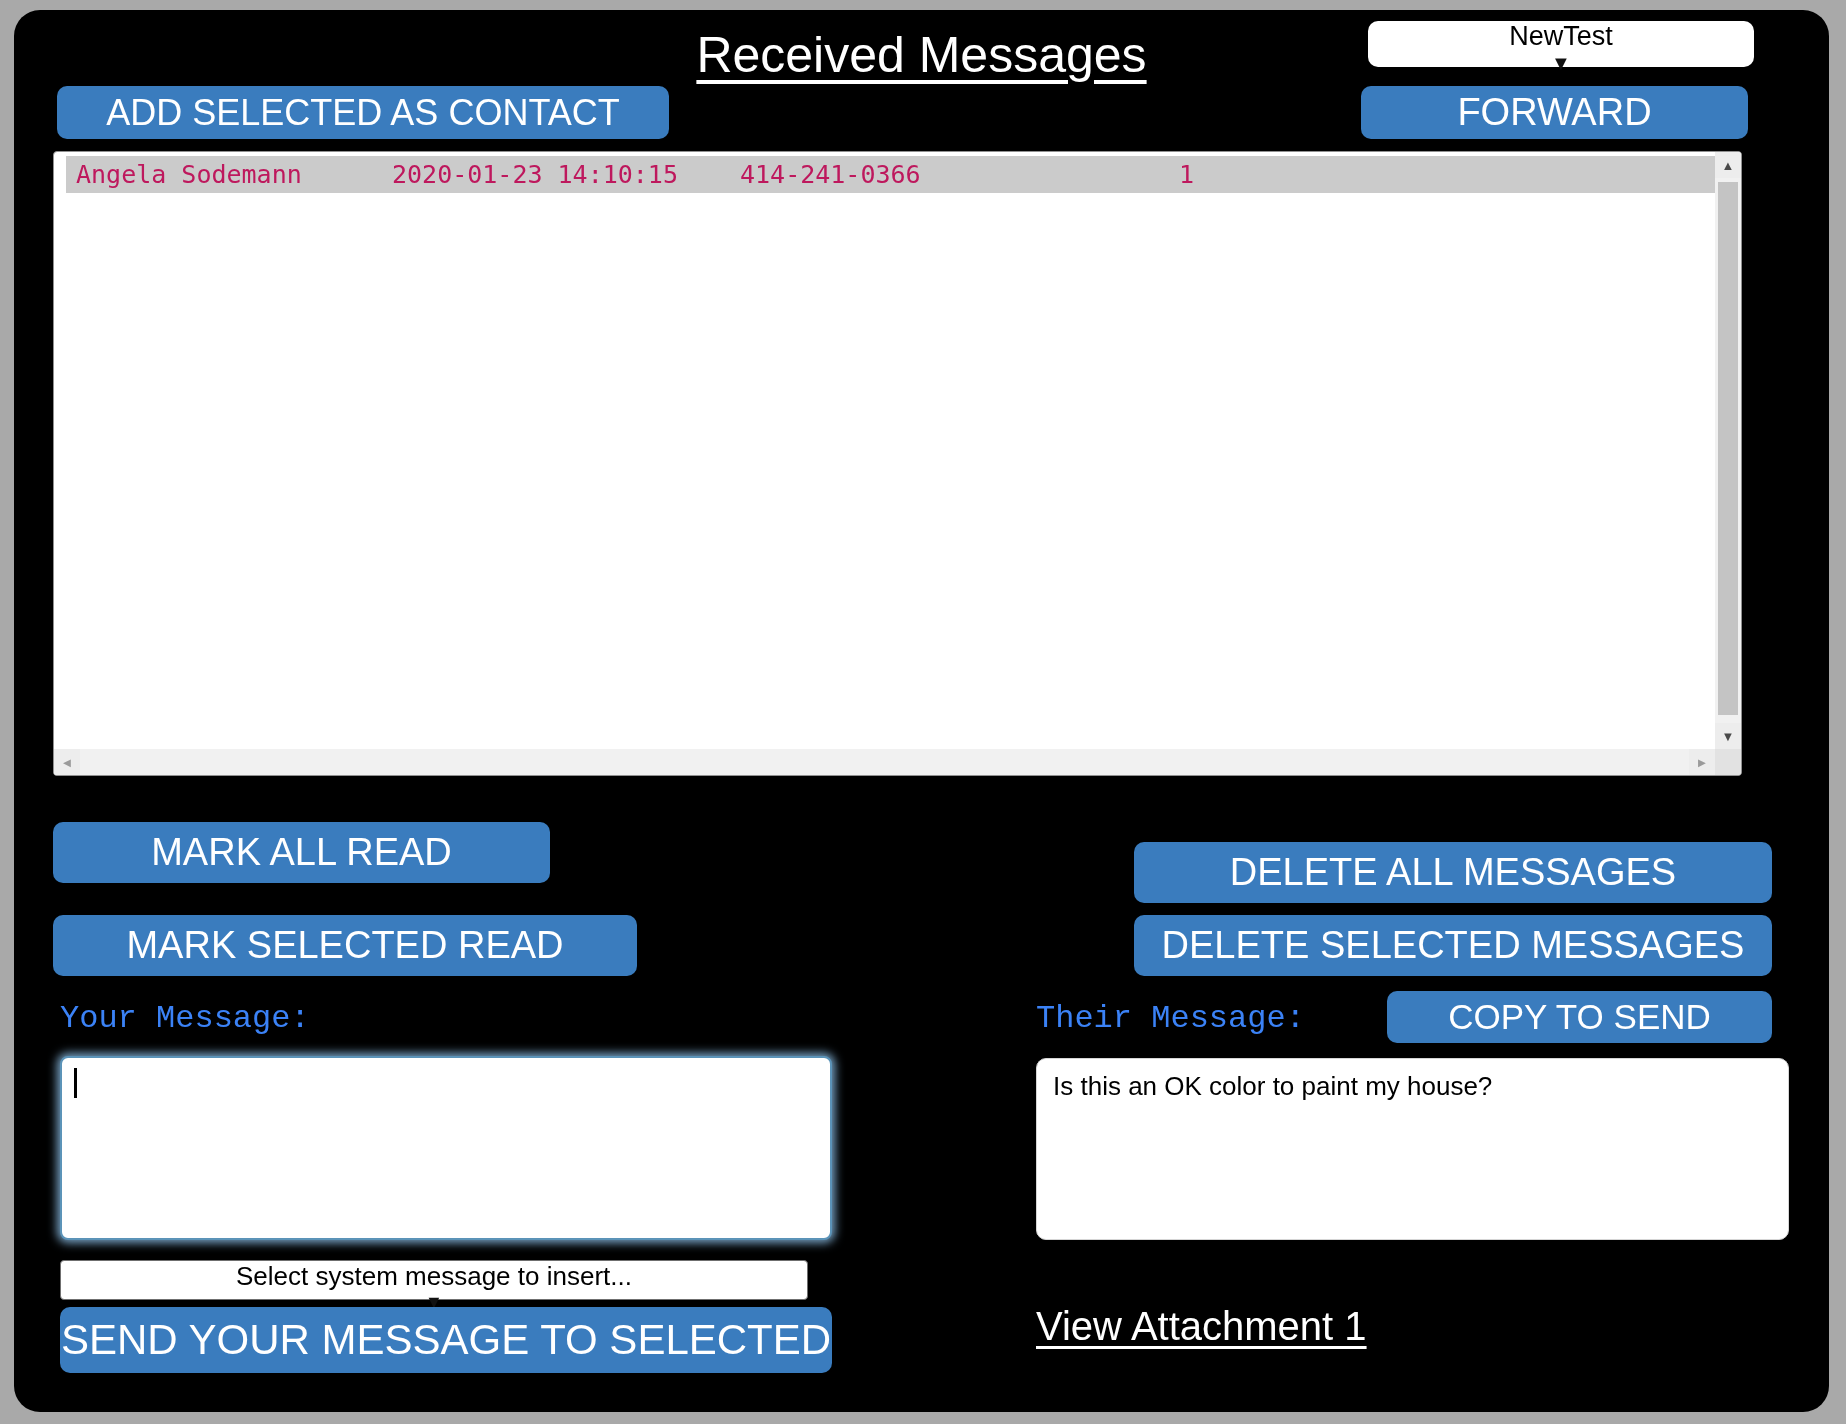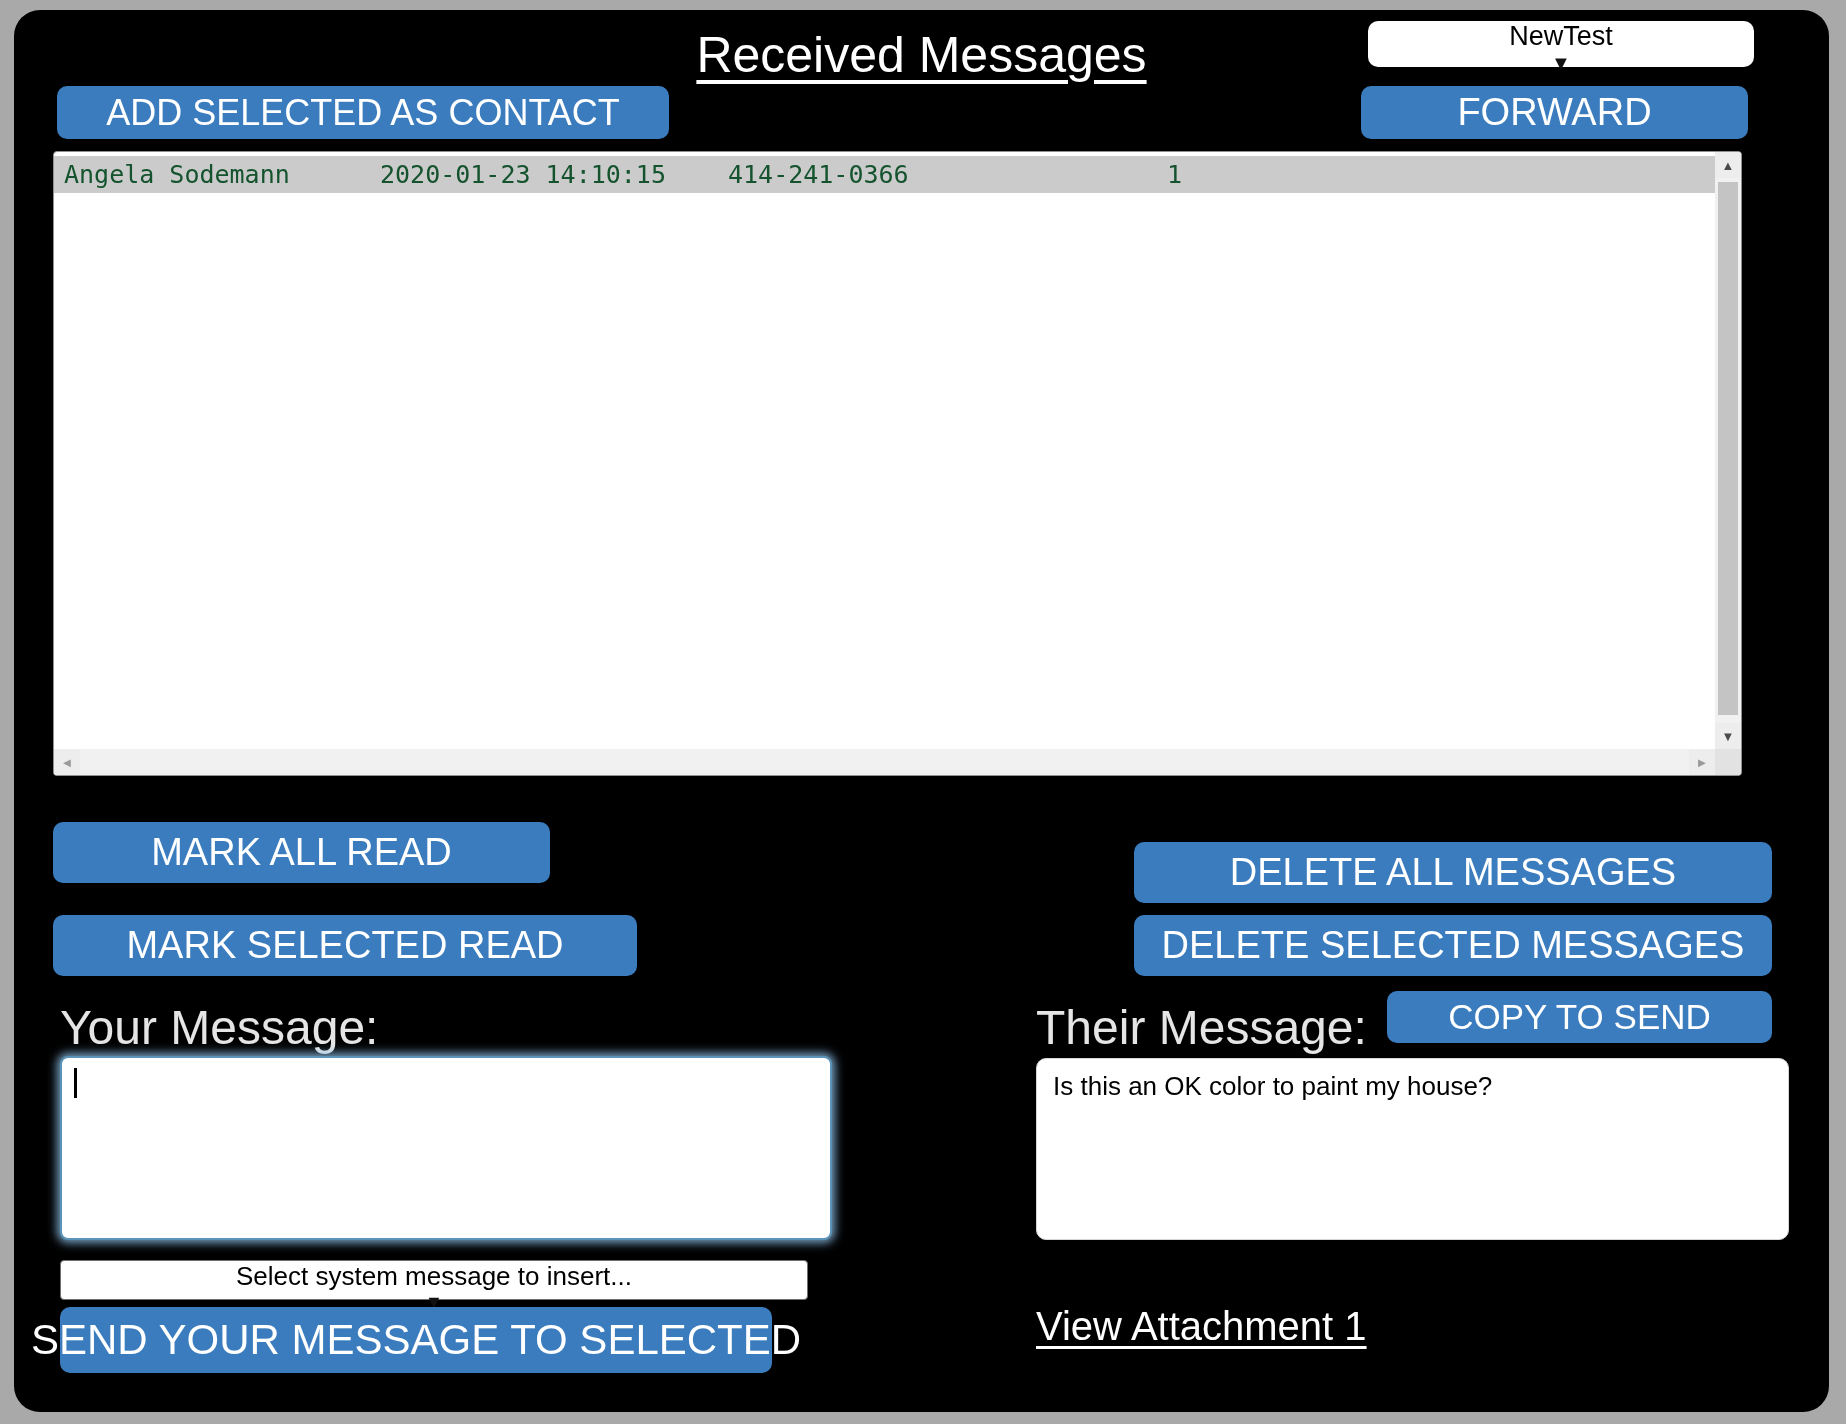--- a/index.html
+++ b/index.html
@@ -58,39 +58,39 @@
     font-family: "Liberation Sans", sans-serif;
     white-space: nowrap;
   }
   #btn-add-contact   { left: 43px;   top: 76px;  width: 612px; height: 53px; font-size: 36px; }
   #btn-forward       { left: 1347px; top: 76px;  width: 387px; height: 53px; font-size: 38px; }
   #btn-mark-all      { left: 39px;   top: 812px; width: 497px; height: 61px; font-size: 38px; }
   #btn-delete-all    { left: 1120px; top: 832px; width: 638px; height: 61px; font-size: 38px; }
   #btn-mark-selected { left: 39px;   top: 905px; width: 584px; height: 61px; font-size: 38px; }
   #btn-delete-selected { left: 1120px; top: 905px; width: 638px; height: 61px; font-size: 38px; }
   #btn-copy-to-send  { left: 1373px; top: 981px; width: 385px; height: 52px; font-size: 35px; }
-  #btn-send          { left: 46px;   top: 1297px; width: 712px; height: 66px; font-size: 42px; }
+  #btn-send          { left: 46px;   top: 1297px; width: 772px; height: 66px; font-size: 42px; }
 
   
   #message-list {
     left: 39px; top: 141px;
     width: 1689px; height: 625px;
     background: #fff;
     border: 1px solid #909090;
     border-radius: 4px;
     overflow: hidden;
   }
   .list-row {
     position: absolute;
-    left: 0; top: 4px;
+    left: 12px; top: 4px;
     width: calc(100% - 26px);
     height: 37px;
     line-height: 37px;
     background: #cbcbcb;
-    color: #14532d;
+    color: #be185d;
     font-family: "DejaVu Sans Mono", "Liberation Mono", monospace;
     font-size: 25px;
     padding-left: 10px;
     display: flex;
     white-space: pre;
     cursor: default;
   }
   .col-sender   { width: 316px; overflow: hidden; }
   .col-datetime { width: 348px; overflow: hidden; }
   .col-phone    { width: 439px; overflow: hidden; }
@@ -130,22 +130,23 @@
   .vscroll .thumb {
     position: absolute;
     left: 3px; top: 30px;
     width: 20px; height: 533px;
     background: #c4c4c4;
     cursor: pointer;
   }
 
   
   .field-label {
-    color: #e5e5e5;
-    font-size: 48px;
+    color: #3b82f6;
+    font-size: 32px;
+    font-family: Liberation Mono, monospace;
   }
   #label-your-message  { left: 46px;   top: 990px; }
   #label-their-message { left: 1022px; top: 990px; }
   #attachment-link {
     left: 1022px; top: 1294px;
     color: #fff;
     font-size: 40px;
     text-decoration: underline;
     text-decoration-thickness: 3px;
     text-underline-offset: 6px;

